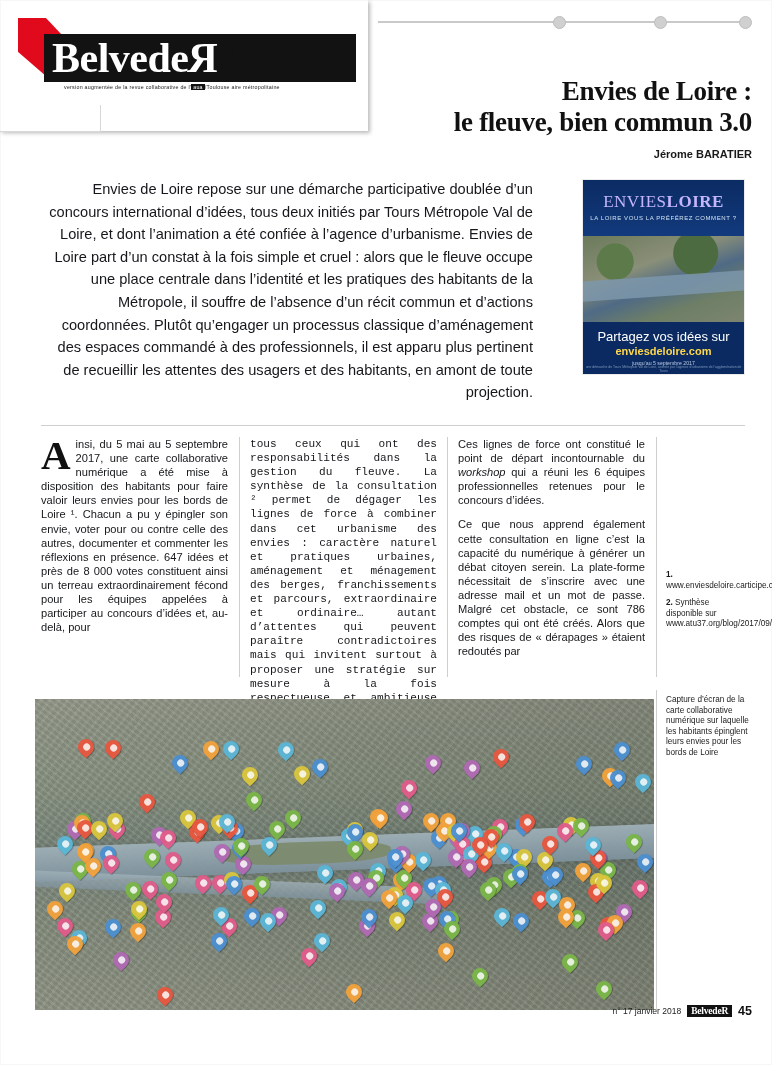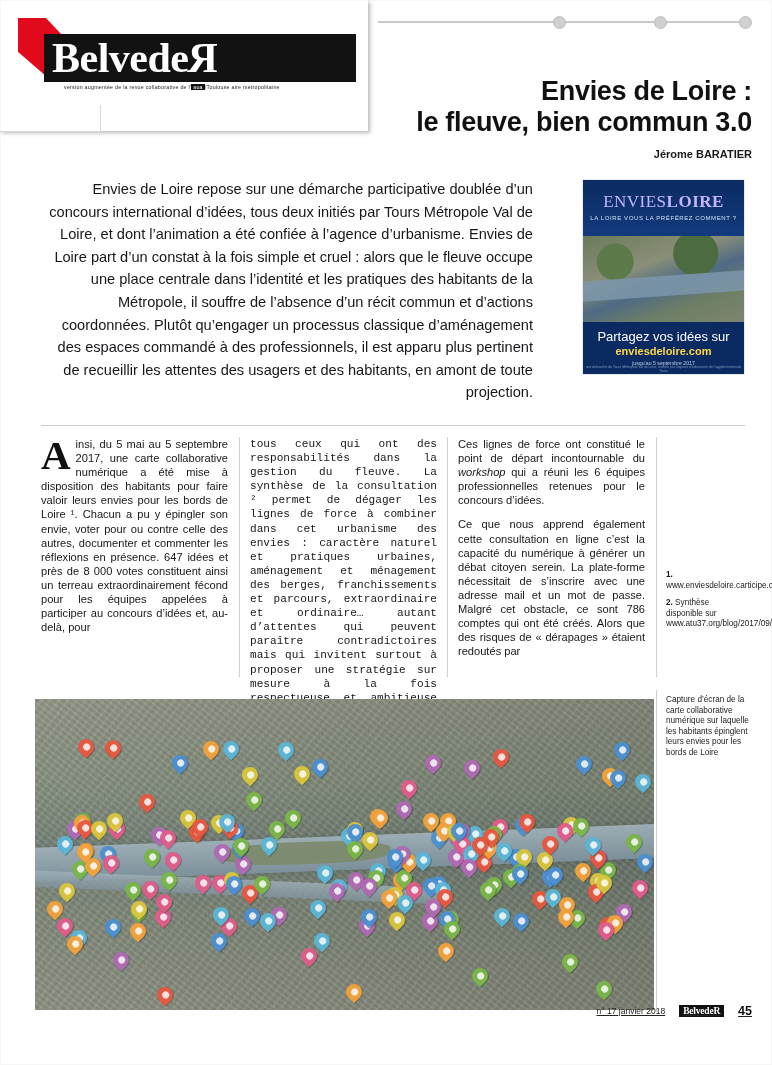--- a/index.html
+++ b/index.html
@@ -130,21 +130,21 @@
     background: #d0d0d0;
     border: 1px solid #bdbdbd;
   }
   
   .headline {
     position: absolute;
     right: 20px;
     top: 76px;
     width: 530px;
     text-align: right;
-    font-family: Liberation Sans, sans-serif;
+    font-family: Liberation Serif, serif;
     font-weight: bold;
     font-size: 27px;
     line-height: 31px;
     color: #111111;
     letter-spacing: -0.3px;
   }
   .byline {
     position: absolute;
     right: 20px;
     top: 148px;
@@ -376,24 +376,23 @@
     border-radius: 50%;
     background: rgba(255,255,255,0.85);
   }
   
   .footer {
     position: absolute;
     right: 20px;
     bottom: 47px;
     display: flex;
     align-items: center;
-    gap: 14px;
+    gap: 6px;
     font-size: 8.5px;
     color: #222;
-    text-decoration: underline;
   }
   .footer .tagblk {
     background: #111111;
     color: #ffffff;
     font-family: "Liberation Serif", serif;
     font-weight: bold;
     font-size: 9.5px;
     padding: 1px 4px;
     letter-spacing: -0.2px;
   }

